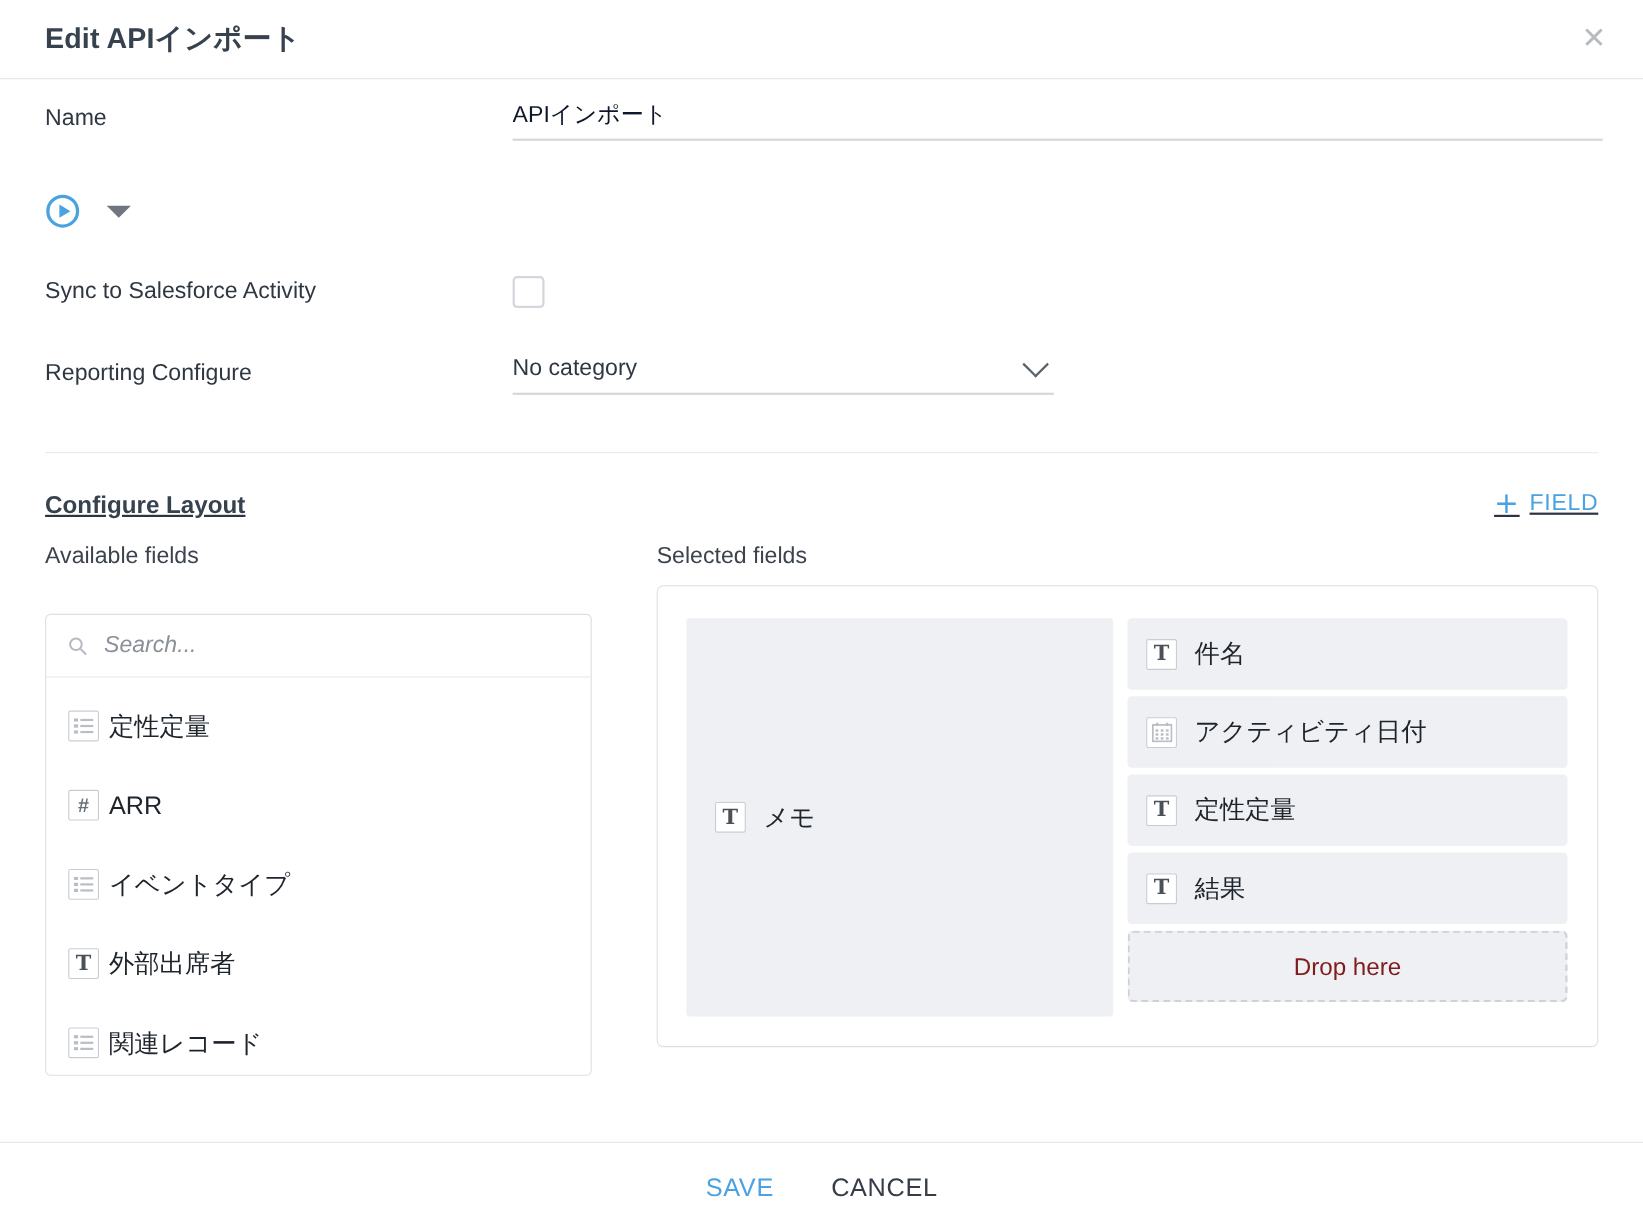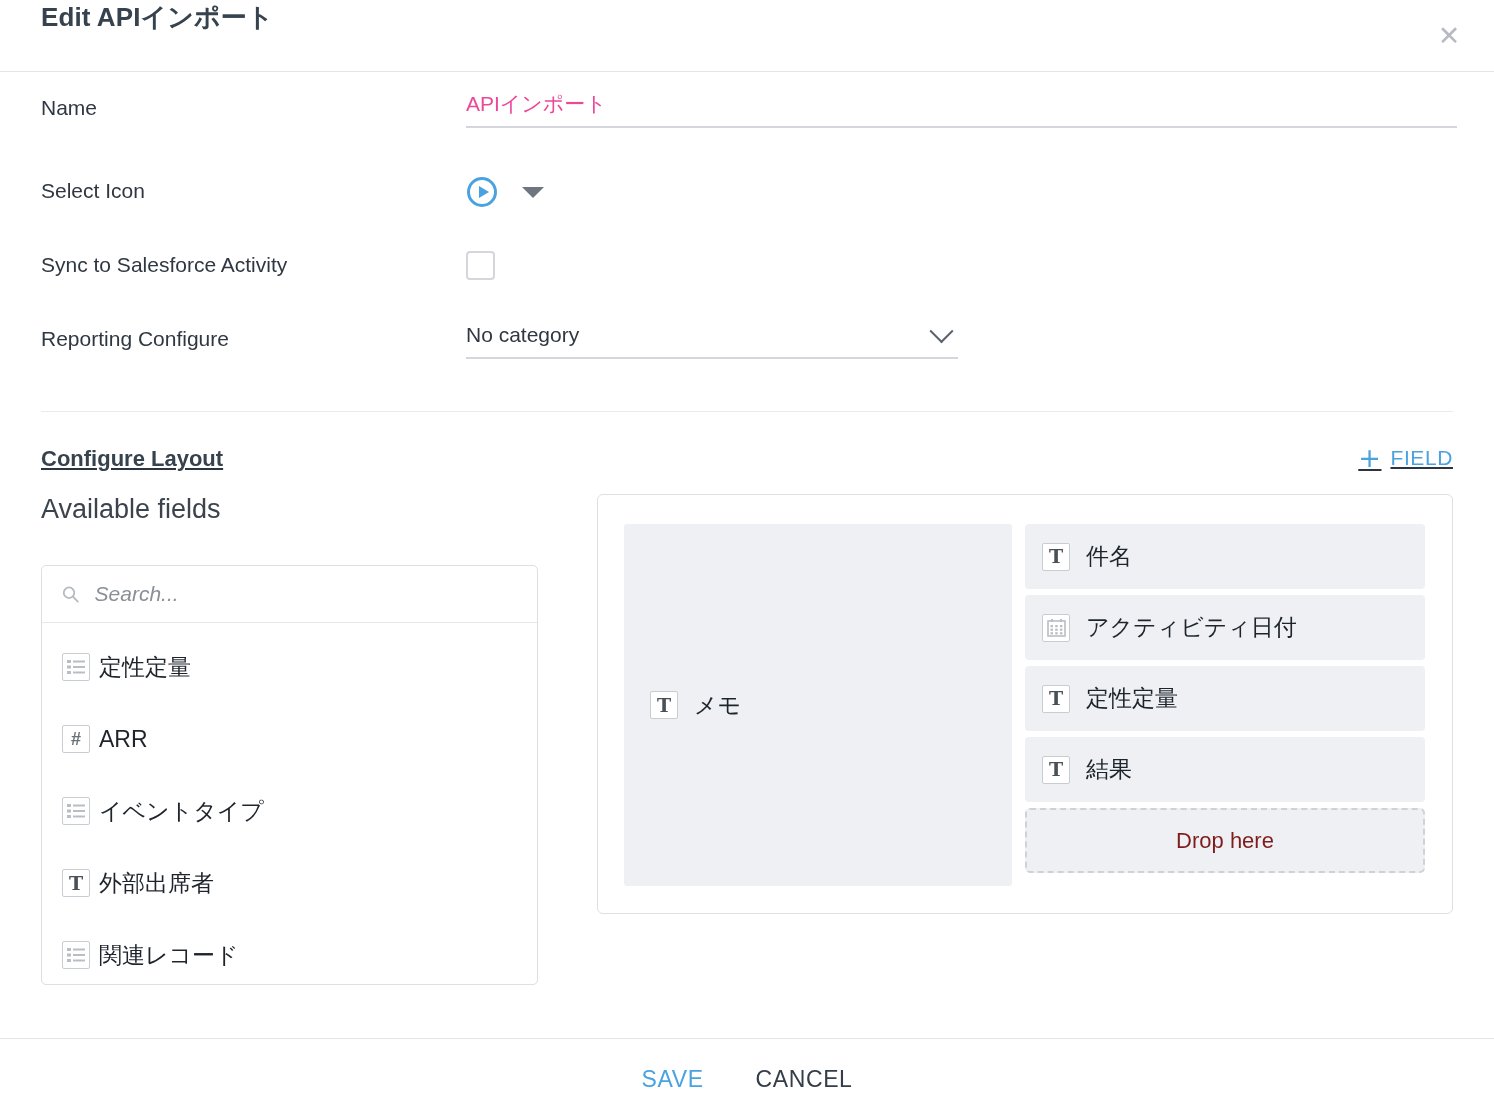--- a/index.html
+++ b/index.html
@@ -24,20 +24,21 @@
     display: flex;
     flex-direction: column;
   }
 
   
   .modal-header {
     height: 71px;
     flex: 0 0 71px;
     border-bottom: 1px solid #e3e5e9;
     display: flex;
+    align-items: center;
     position: relative;
   }
   .modal-title {
     font-size: 26px;
     font-weight: bold;
     color: #37424f;
     margin-left: 41px;
     letter-spacing: 0.1px;
   }
   .close-btn {
@@ -78,21 +79,21 @@
     flex: 0 0 425px;
     font-size: 21px;
     color: #2f3842;
     padding-top: 4px;
   }
   .form-control { flex: 1 1 auto; position: relative; }
 
   .text-input {
     width: 991px;
     font-size: 21px;
-    color: #ec4899;
+    color: #0f172a;
     border: none;
     border-bottom: 2px solid #d4d6dc;
     outline: none;
     padding: 0 0 10px 0;
     background: transparent;
     font-family: "Liberation Sans", sans-serif;
     display: block;
   }
 
   .icon-picker {
@@ -179,21 +180,21 @@
   }
 
   .cols {
     display: flex;
     margin: 22px 41px 0 41px;
   }
   .col-avail { width: 497px; flex: 0 0 497px; }
   .col-sel { flex: 1 1 auto; margin-left: 59px; }
 
   .col-caption {
-    font-size: 27px;
+    font-size: 21px;
     color: #3b434d;
     margin-bottom: 14px;
   }
 
   .avail-box {
     border: 1px solid #dcdfe3;
     border-radius: 5px;
     height: 420px;
     box-sizing: border-box;
     overflow: hidden;
@@ -361,21 +362,20 @@
     <div class="form-rows">
 
       <div class="form-row">
         <div class="form-label">Name</div>
         <div class="form-control">
           <input class="text-input" type="text" value="APIインポート" style="">
         </div>
       </div>
 
       <div class="form-row">
-        <div class="form-label">Select Icon</div>
         <div class="form-control">
           <div class="icon-picker">
             <svg class="play-circle" viewBox="0 0 32 32">
               <circle cx="16" cy="16" r="13.5" fill="none" stroke="#4aa3e0" stroke-width="3"></circle>
               <path d="M13 10 L23 16 L13 22 Z" fill="#4aa3e0"></path>
             </svg>
             <div class="caret-down"></div>
           </div>
         </div>
       </div>
@@ -473,20 +473,21 @@
                 </svg>
               </span>
               <span class="f-label">関連レコード</span>
             </div>
 
           </div>
         </div>
       </div>
 
       <div class="col-sel">
+        <div class="col-caption">Selected fields</div>
         <div class="sel-box">
 
           <div class="sel-left">
             <div class="row-inner">
               <span class="ftype t-text">T</span>
               <span class="f-label">メモ</span>
             </div>
           </div>
 
           <div class="sel-right">

